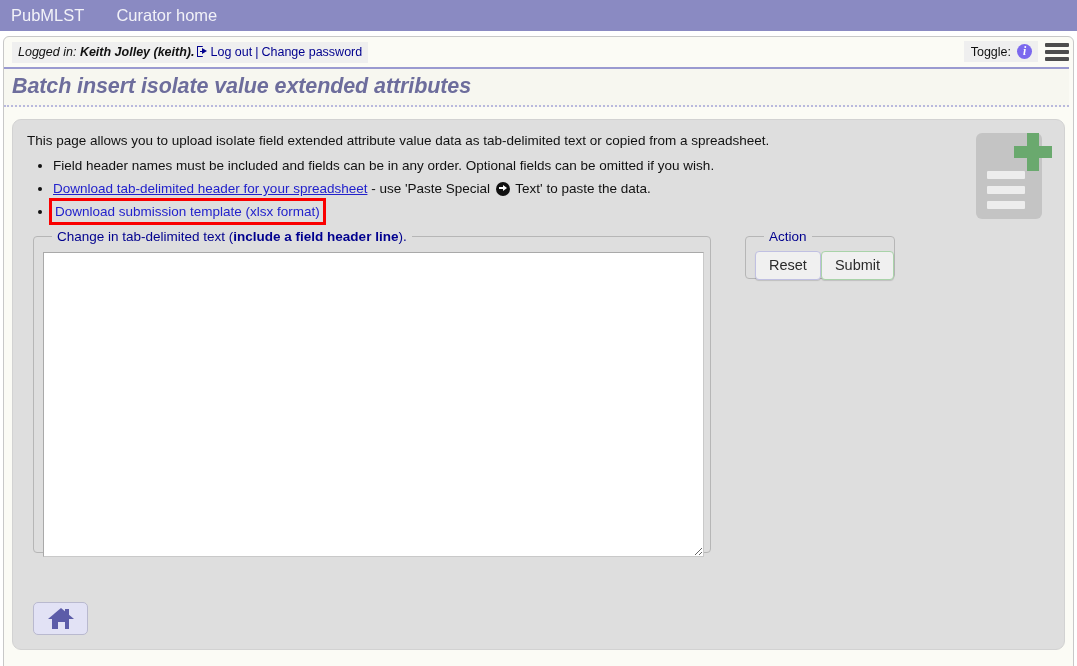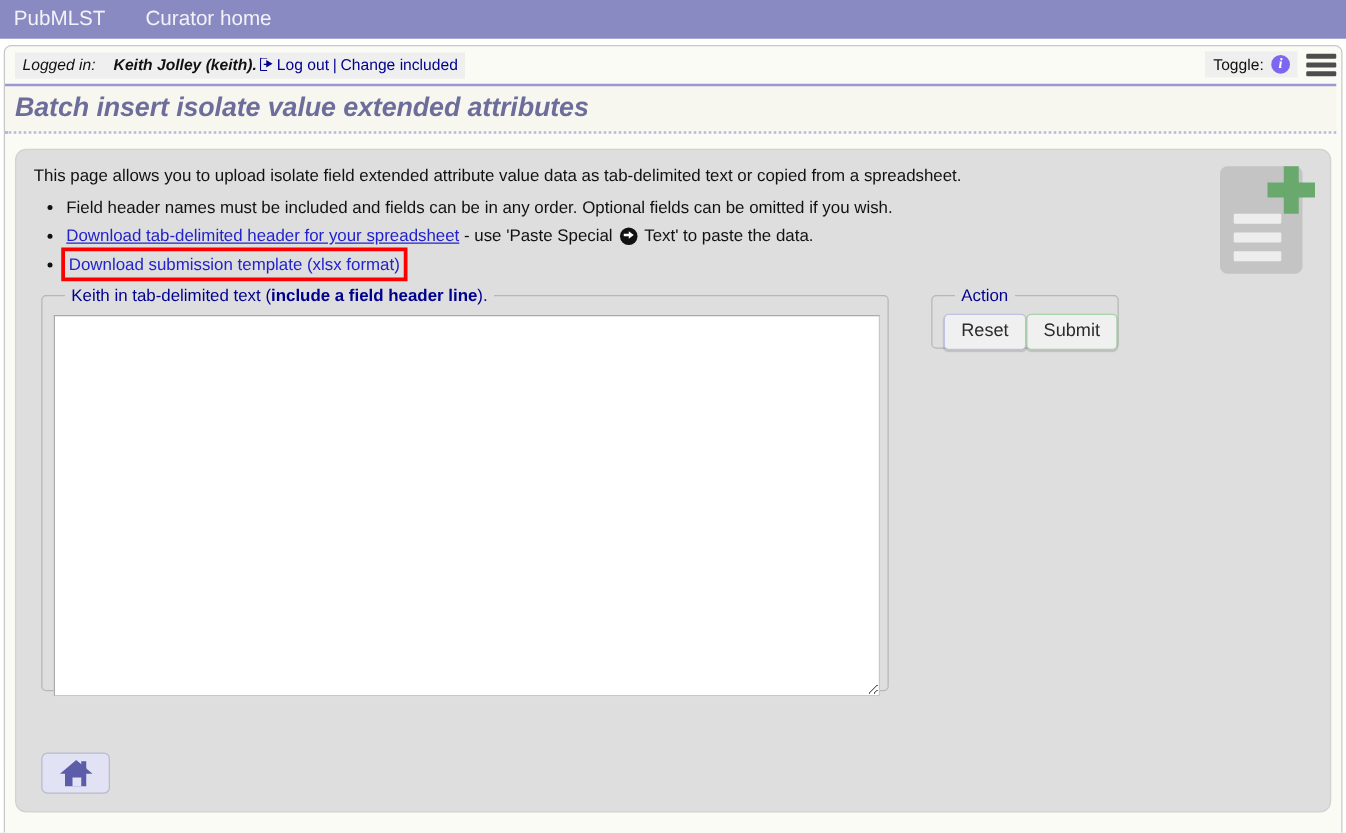--- a/index.html
+++ b/index.html
@@ -53,21 +53,21 @@
     position: absolute;
     left: 4px; top: 0;
     background: #efefef;
     padding: 2px 6px 3px 6px;
     font-size: 12.5px;
     color: #111;
     white-space: nowrap;
     line-height: 16px;
   }
   .login-box .li-label { font-style: italic; }
-  .login-box .li-user { font-style: italic; font-weight: bold; margin-left: 11px; }
+  .login-box .li-user { font-style: italic; font-weight: bold; }
   .login-box a { color: #00008e; text-decoration: none; cursor: pointer; }
   .login-box .sep { color: #00008e; padding: 0 3px; }
   .signout-ico {
     display: inline-block;
     position: relative;
     width: 13px; height: 11px;
     vertical-align: -1px;
     margin-left: 3px;
     margin-right: 0px;
   }
@@ -369,21 +369,21 @@
   <a class="nav-link">PubMLST</a>
   <a class="nav-link">Curator home</a>
 </div>
 
 <div class="page-shell">
 
   <div class="topbar">
 
     <div class="login-box">
       <span class="li-label">Logged in:</span>
-      <span class="li-user">Keith Jolley (keith).</span><span class="signout-ico"><span class="brk"></span><span class="stem"></span><span class="arw"></span></span><a>Log out</a><span class="sep">|</span><a>Change included</a>
+      <span class="li-user">Keith Jolley (keith).</span><span class="signout-ico"><span class="brk"></span><span class="stem"></span><span class="arw"></span></span><a>Log out</a><span class="sep">|</span><a>Change password</a>
     </div>
 
     <div class="toggle-area">
       <span class="toggle-label">
         <span>Toggle:</span>
         <span class="info-ico">i</span>
       </span>
       <span class="hamburger">
         <span></span>
           <span></span>
@@ -417,21 +417,21 @@
       <div class="ln ln1"></div>
       <div class="ln ln2"></div>
       <div class="ln ln3"></div>
       <div class="plus-h"></div>
       <div class="plus-v"></div>
     </div>
 
     <div class="fs-row">
 
       <fieldset class="fs fs-paste">
-        <legend><span>Keith in tab-delimited text (</span><b>include a field header line</b><span>).</span></legend>
+        <legend><span>Change in tab-delimited text (</span><b>include a field header line</b><span>).</span></legend>
         <div class="inner">
           <textarea class="paste-area" placeholder="" style=""></textarea>
         </div>
       </fieldset>
 
       <fieldset class="fs fs-action">
         <legend>Action</legend>
         <div class="inner">
           <button class="btn btn-reset">Reset</button>
           <button class="btn btn-submit">Submit</button>

